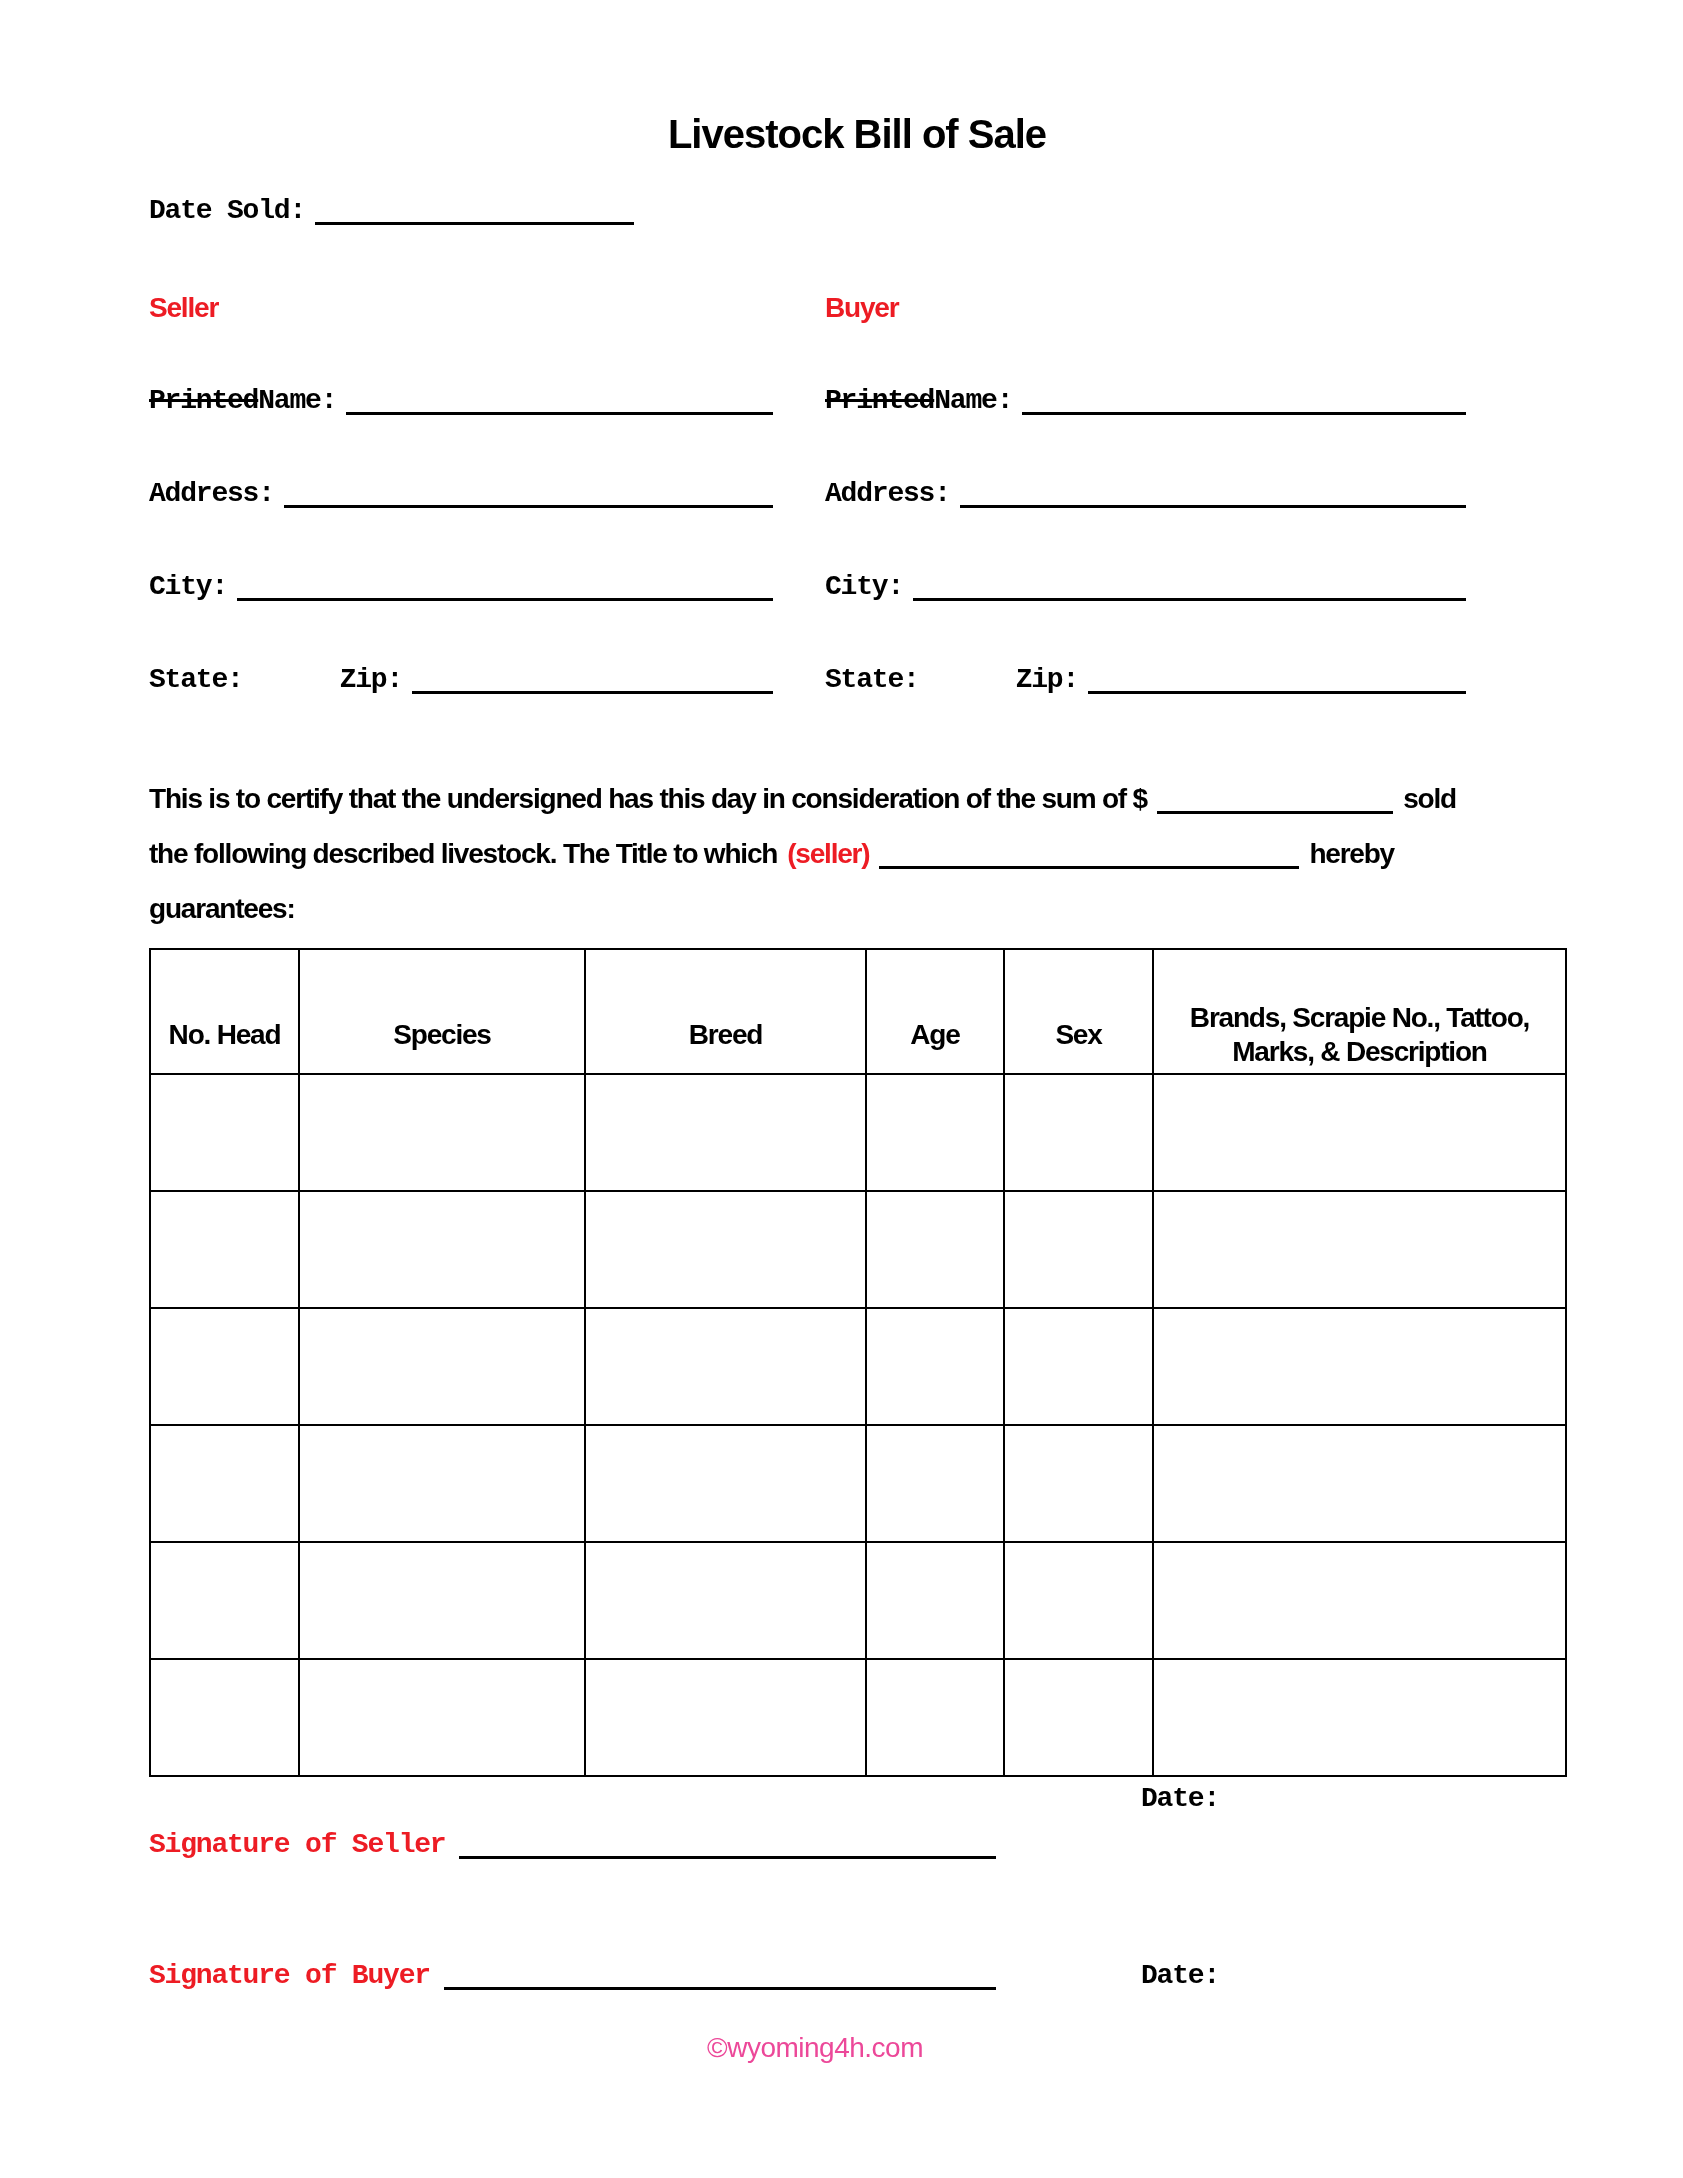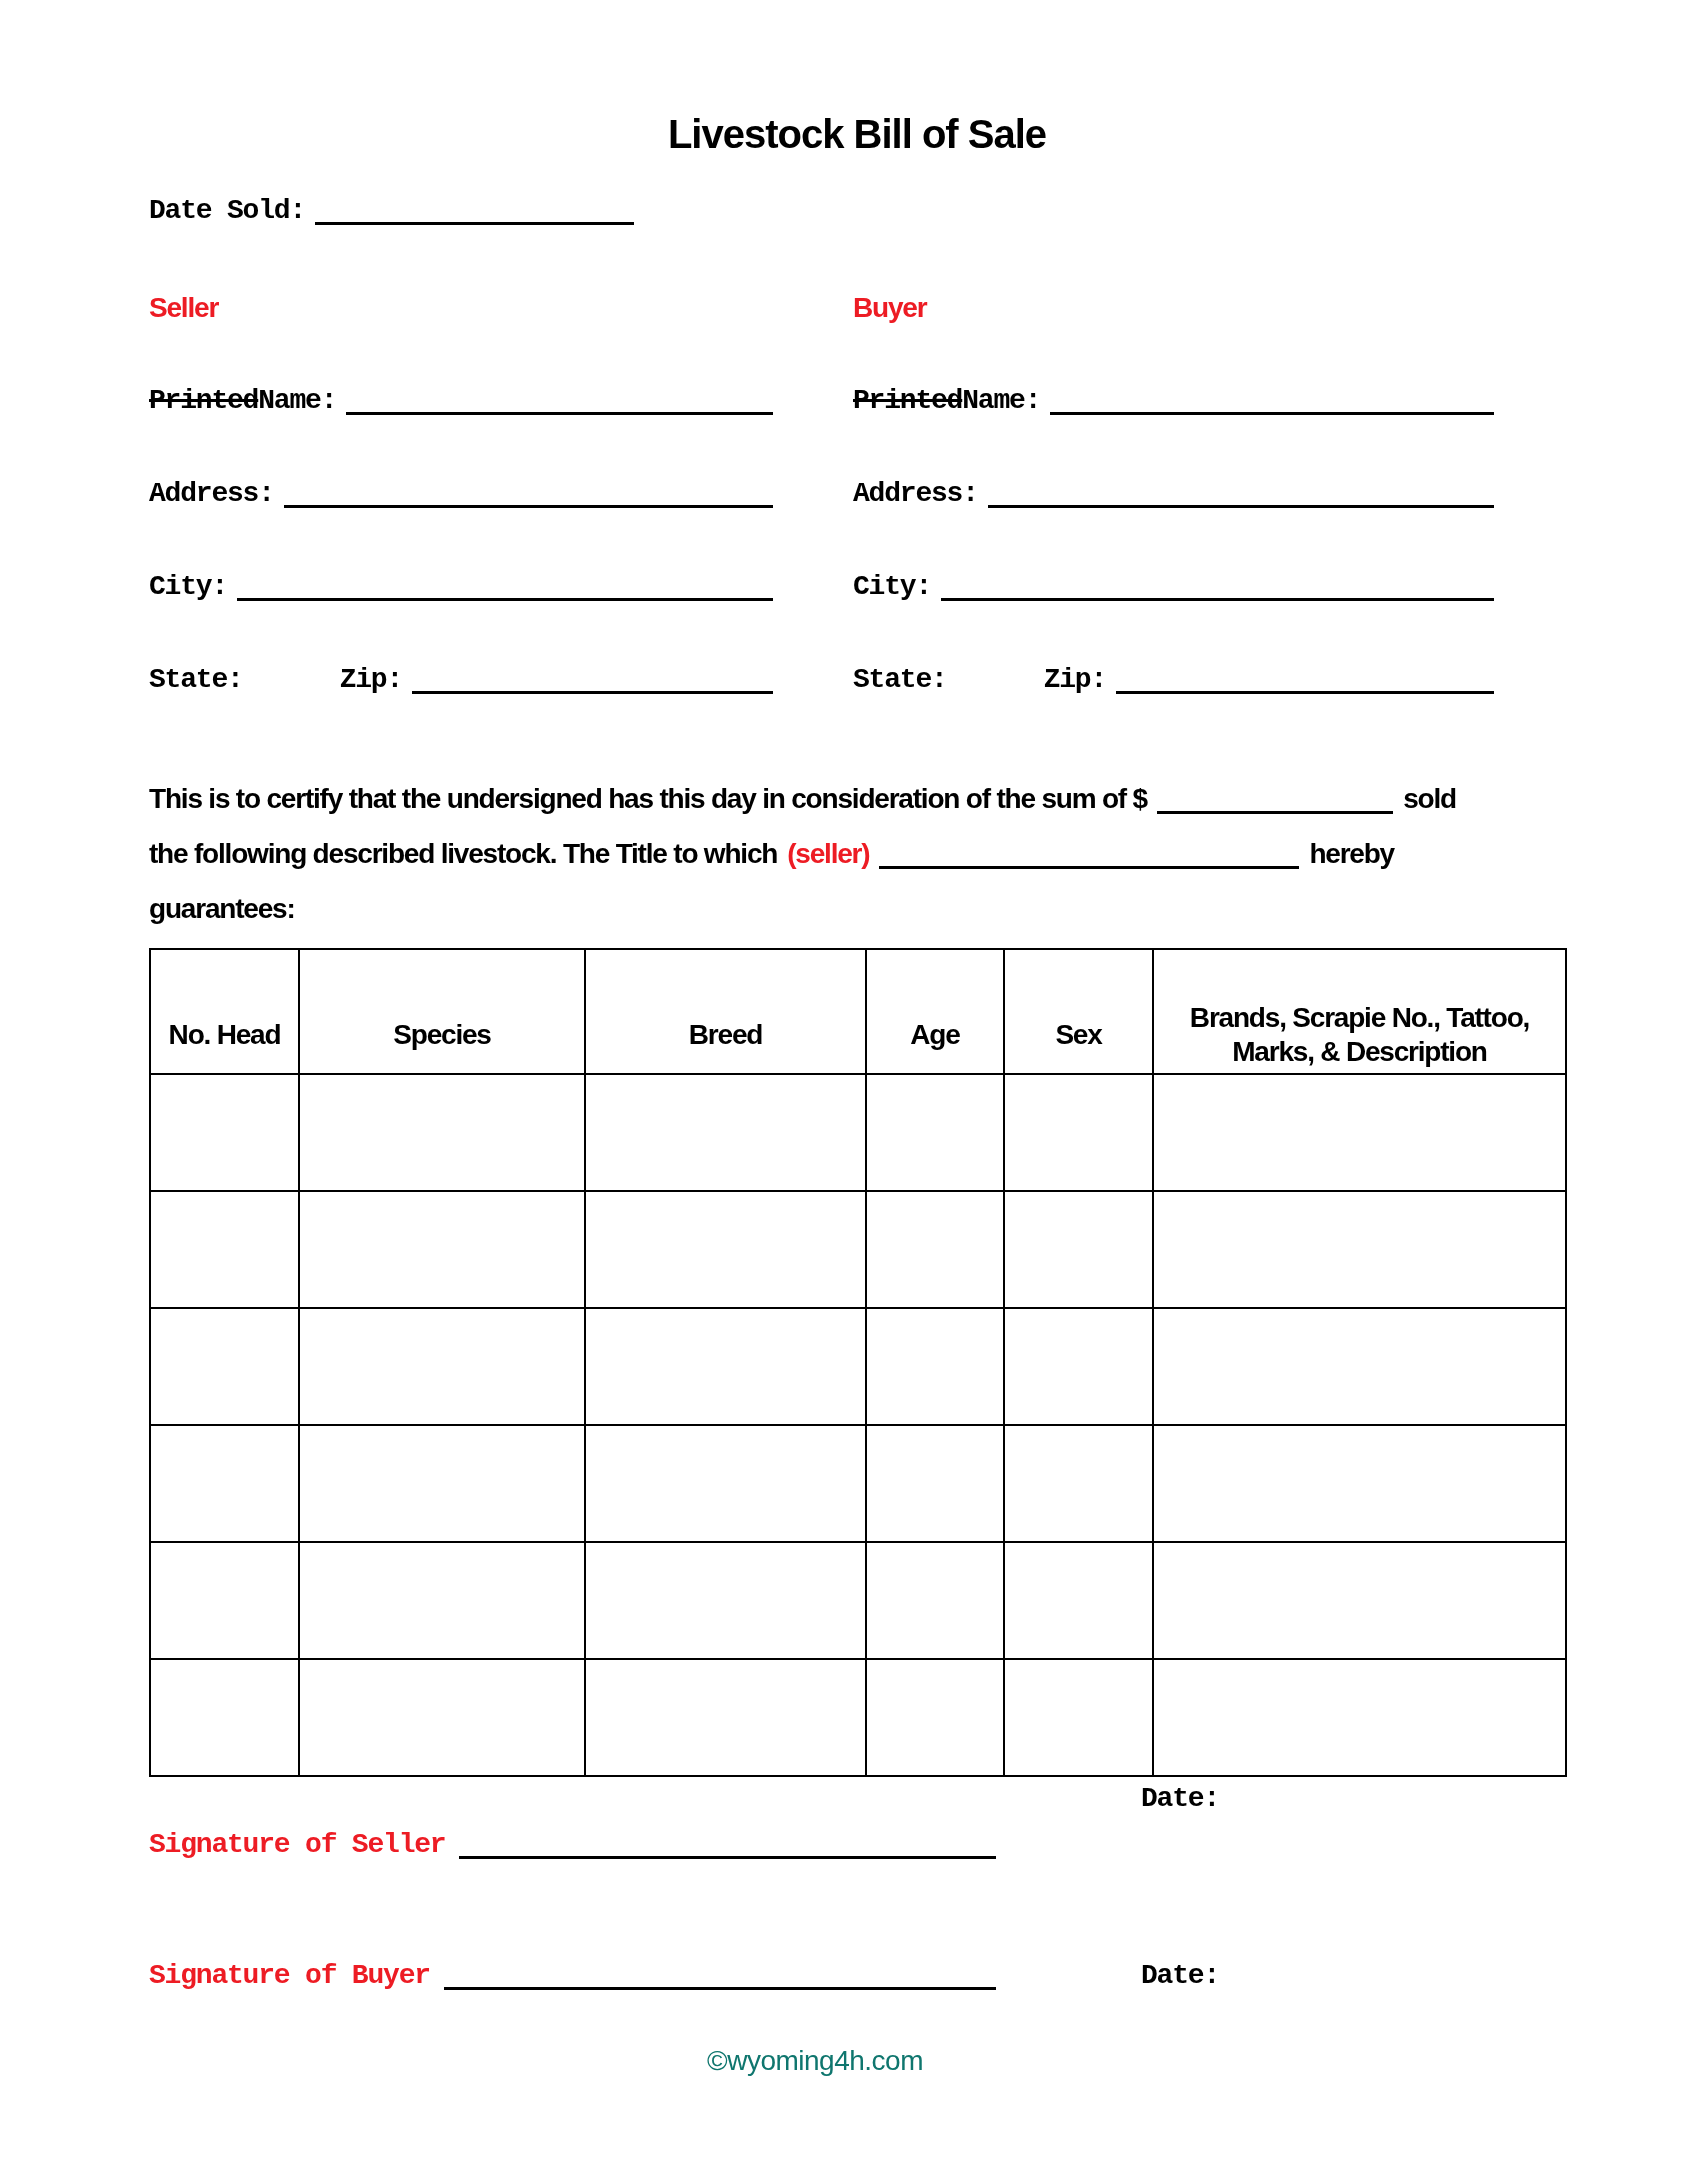--- a/index.html
+++ b/index.html
@@ -38,21 +38,21 @@
     margin-left: 10px;
     flex: 1 1 auto;
   }
   .blank.fixed { flex: 0 0 auto; }
 
   .date-sold-row { margin-top: 36px; width: 485px; }
 
   .party-grid {
     display: grid;
     grid-template-columns: 624px 641px;
-    column-gap: 80px;
+    column-gap: 52px;
     margin-top: 61px;
   }
   .party-heading { font-size: 28px; letter-spacing: -1.2px; line-height: 36px; }
   .party-col .frow { margin-top: 57px; }
   .state-blank { flex: 0 0 216px; }
   .zip-lbl { margin-left: 87px; }
 
   .para { margin-top: 73px; }
   .para-line { display: flex; line-height: 55px; }
   .para-line .lbl { flex: 0 0 auto; text-align: right; }
@@ -83,28 +83,28 @@
 
   .date-after-table { margin-left: 992px; margin-top: 4px; width: 327px; }
   .date-blank { flex: 0 0 213px; }
   .sig-row { position: relative; margin-top: 10px; width: 1416px; }
   .sig-group { display: flex; width: 847px; }
   .sig-blank { flex: 1 1 auto; margin-left: 14px; }
   .sig-row-buyer { margin-top: 95px; }
   .date-abs { position: absolute; left: 992px; top: 0; width: 327px; }
 
   .footer {
-    margin-top: 51px;
+    margin-top: 38px;
     width: 1416px;
     padding-right: 84px;
     text-align: center;
     font-weight: normal;
     font-size: 28px;
     letter-spacing: -0.5px;
-    color: #0f766e;
+    color: #ec4899;
   }
 </style>
 </head>
 <body>
 
 <div class="page">
 
   <div class="title">Livestock Bill of Sale</div>
 
   <div class="frow date-sold-row">

